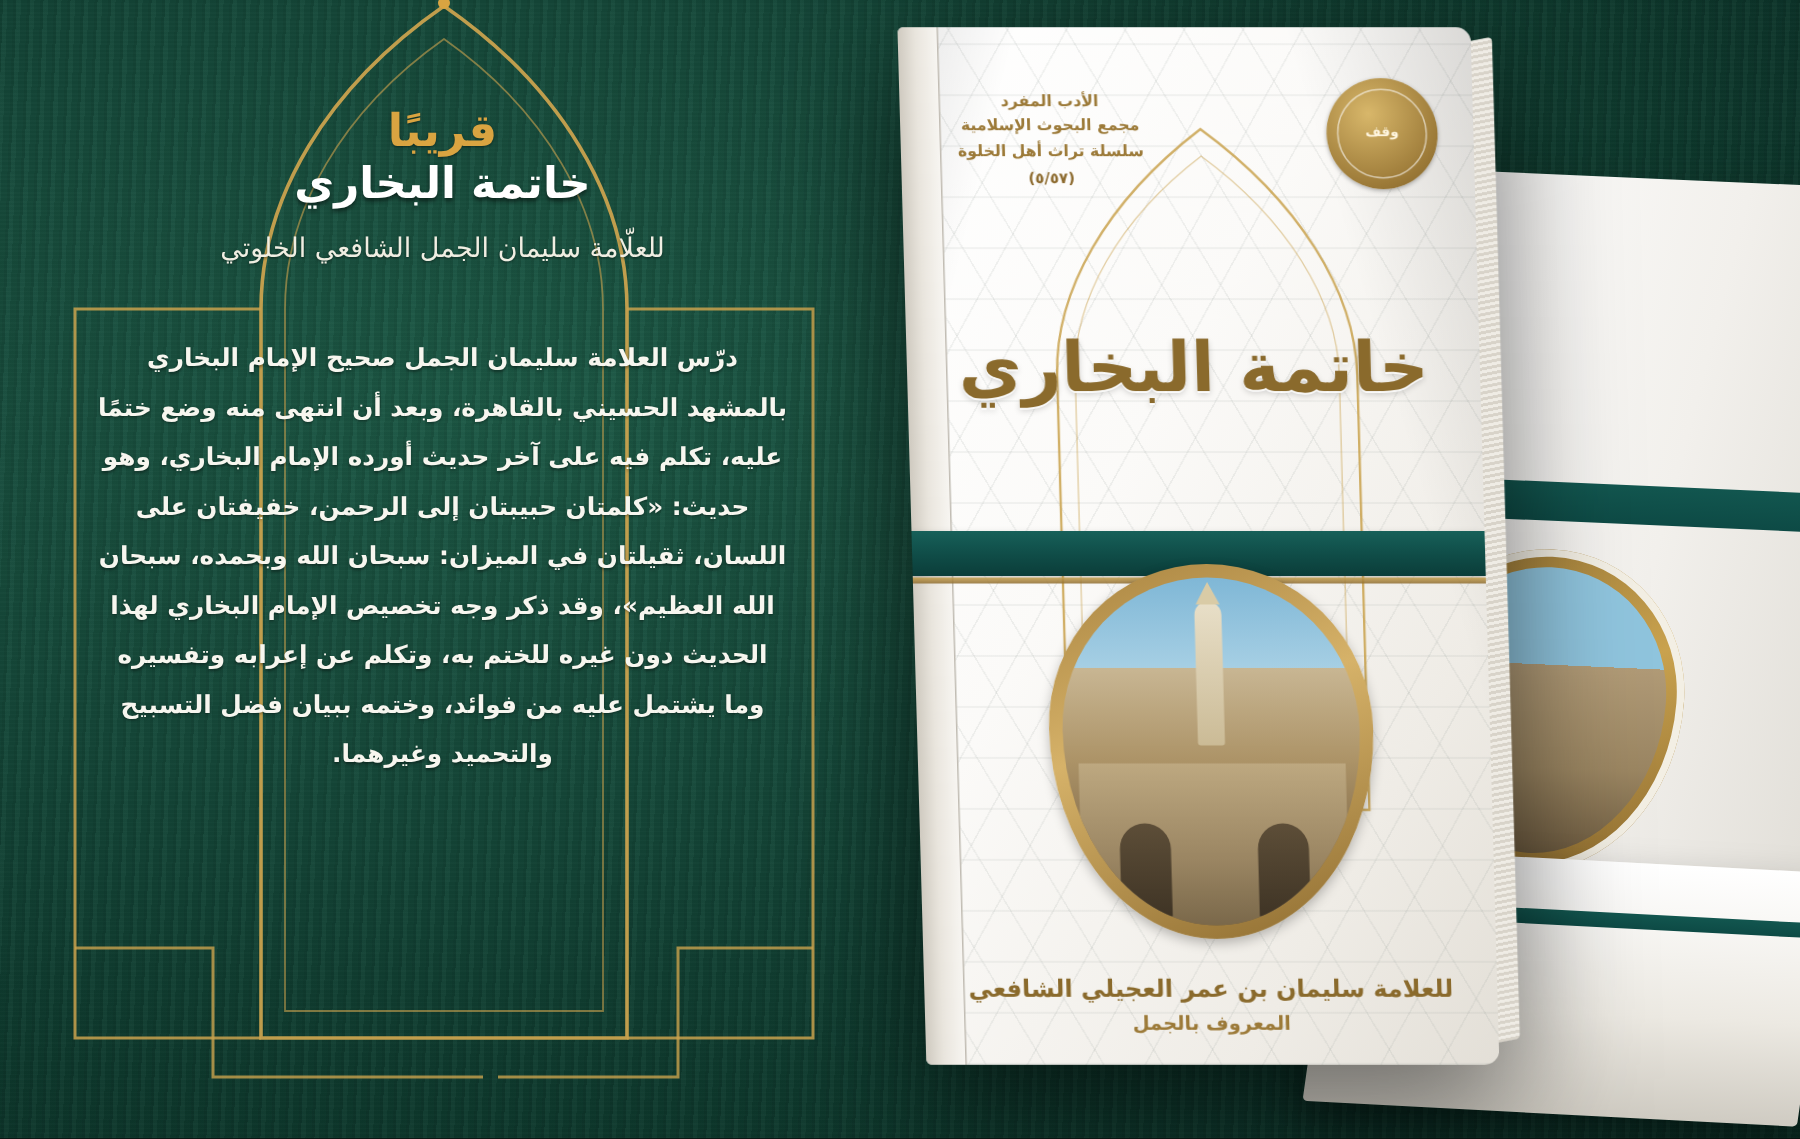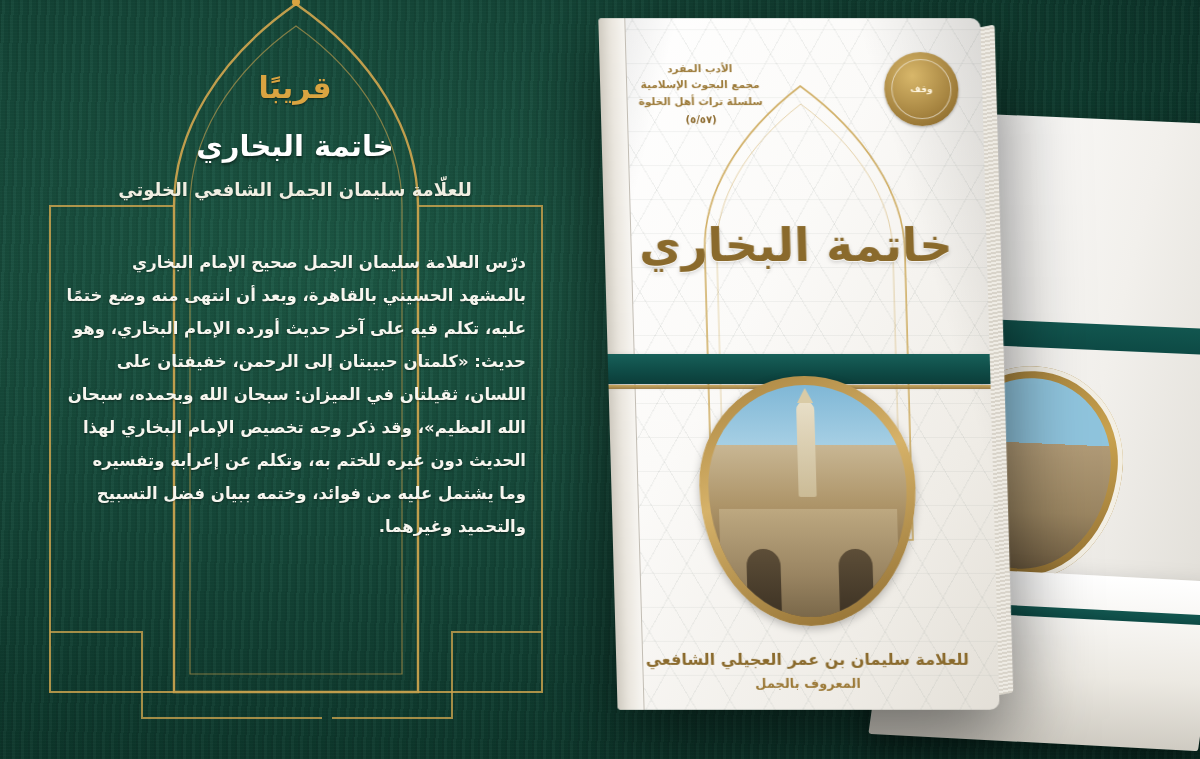--- a/index.html
+++ b/index.html
@@ -49,50 +49,50 @@
     width: 510px;
     z-index: 6;
     text-align: center;
     color: #ffffff;
   }
   .soon {
     font-size: 30px;
     font-weight: bold;
     color: #d9a441;
     letter-spacing: 0.5px;
-    margin-bottom: 24px;
+    margin-bottom: 0;
     text-shadow: 0 1px 2px rgba(0,0,0,0.45);
   }
   .fair {
     font-size: 19px;
     font-weight: bold;
     color: #f3f1e7;
     margin-bottom: 22px;
     text-shadow: 0 1px 2px rgba(0,0,0,0.45);
   }
   .book-title {
     font-size: 29px;
     font-weight: bold;
     color: #ffffff;
     margin-bottom: 16px;
     text-shadow: 0 2px 3px rgba(0,0,0,0.5);
   }
   .author {
     font-size: 18px;
-    font-weight: bold;
+    font-weight: normal;
     color: #f0eee2;
     margin-bottom: 46px;
     text-shadow: 0 1px 2px rgba(0,0,0,0.45);
   }
   .blurb {
     font-size: 16.5px;
     line-height: 2.0;
     font-weight: bold;
     color: #f7f6ef;
-    text-align: right;
+    text-align: center;
     padding: 0 24px;
     text-shadow: 0 1px 2px rgba(0,0,0,0.4);
   }
 
   
   .books {
     position: absolute;
     right: 0;
     top: 0;
     width: 620px;

